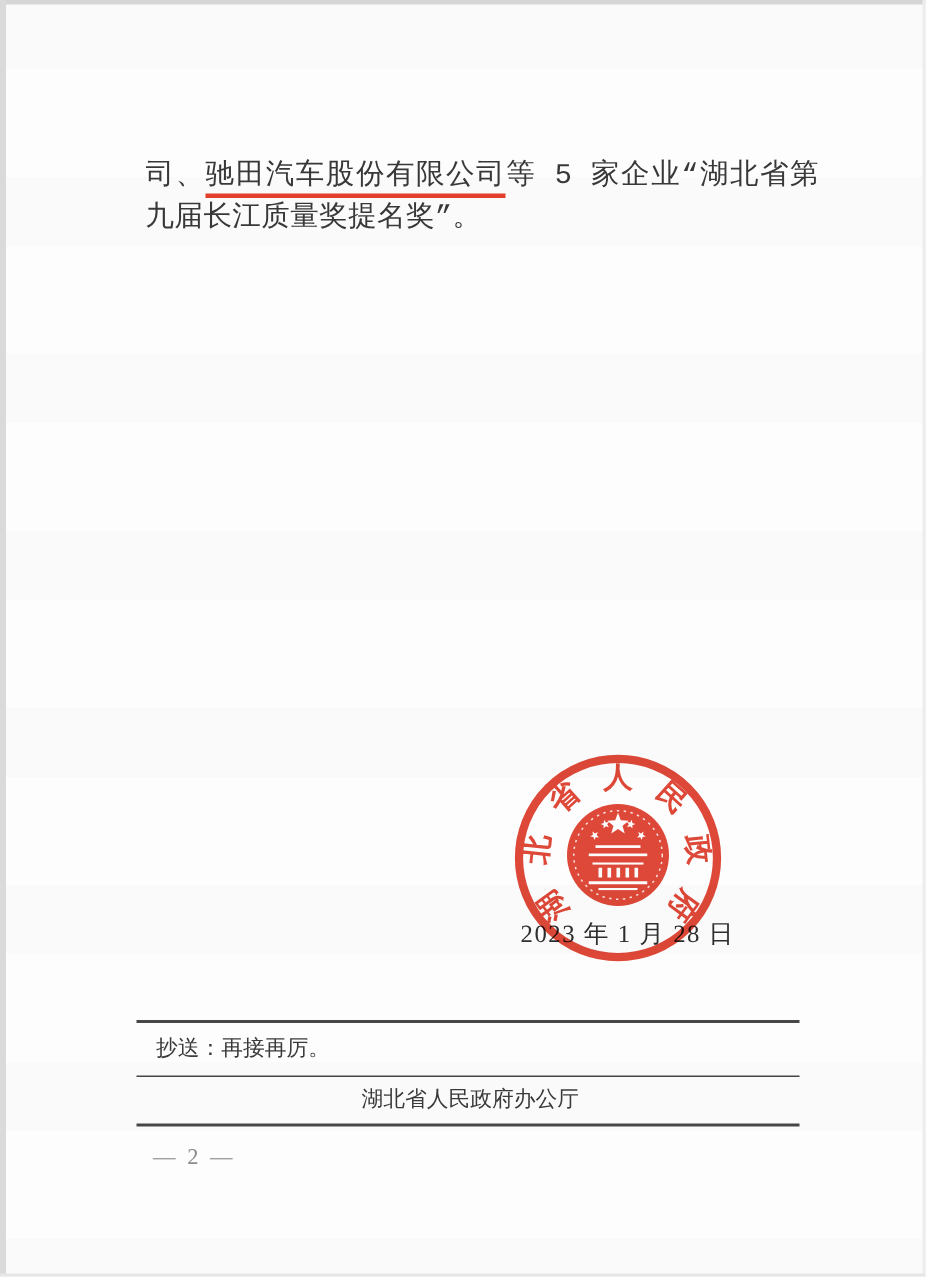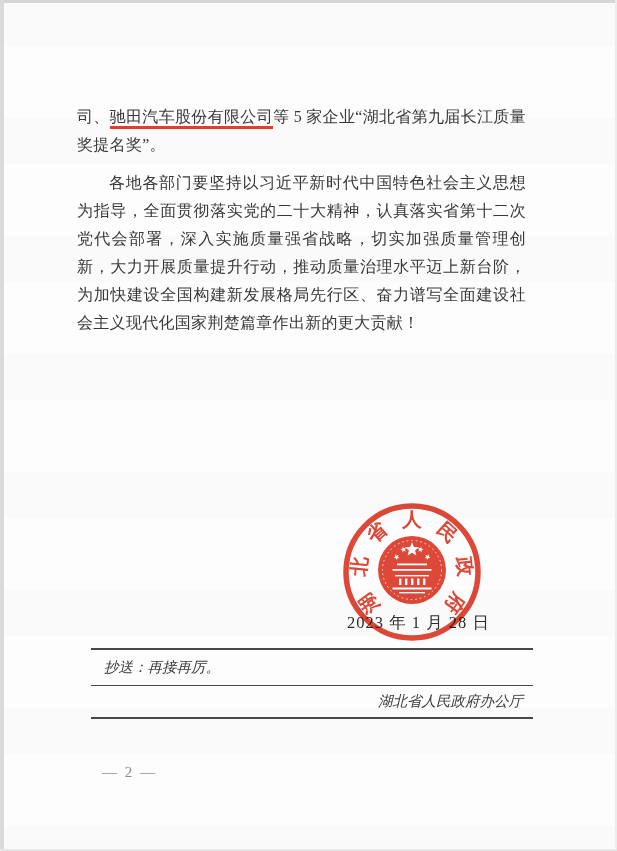--- a/index.html
+++ b/index.html
@@ -13,81 +13,82 @@
     overflow:hidden;
     font-family:"Liberation Serif","DejaVu Serif",serif;
     color:#353535;
   }
   .edge-top{position:absolute;top:0;left:0;right:0;height:3px;background:#d6d6d6;}
   .edge-left{position:absolute;top:0;left:0;bottom:0;width:4px;background:#dadada;}
   .edge-right{position:absolute;top:0;right:0;bottom:0;width:2px;background:#ededed;}
   .edge-bottom{position:absolute;left:0;right:0;bottom:0;height:2px;background:#e6e6e6;}
 
   .body-text{
-    position:absolute;left:77px;top:103px;width:449px;
-    font-size:16px;line-height:28px;
+    position:absolute;left:97px;top:103px;width:449px;
+    font-size:19px;line-height:28px;
     text-align:justify;
     color:#383838;
     letter-spacing:0.3px;
+    font-family:Liberation Mono, monospace;
   }
   .body-text p{margin:0 0 10px 0;}
   .body-text p.indent{text-indent:2em;}
   .red-underline{
     border-bottom:3px solid #e2402c;
     padding-bottom:1px;
   }
 
   .seal{
     position:absolute;left:339px;top:499px;width:146px;height:146px;
     mix-blend-mode:multiply;
     opacity:0.93;
   }
   .seal-date{
     position:absolute;left:347px;top:612px;
     font-size:16.5px;color:#2e2e2e;letter-spacing:1px;
     white-space:nowrap;
   }
 
   .footer{
-    position:absolute;left:91px;top:648px;width:442px;
-    font-size:14.5px;color:#3a3a3a;font-style:italic;
+    position:absolute;left:91px;top:680px;width:442px;
+    font-size:14.5px;color:#3a3a3a;
   }
   .rule{width:100%;background:#474747;}
   .rule1{height:2px;}
   .rule2{height:1.5px;}
   .rule3{height:1.5px;}
   .copy-row{
     display:flex;align-items:flex-start;
     padding:7px 0 6px 13px;
     line-height:21.5px;
   }
   .copy-label{flex:0 0 auto;white-space:nowrap;}
   .copy-lines{flex:1 1 auto;}
   .issuer-row{
-    display:flex;justify-content:flex-end;align-items:center;
+    display:flex;justify-content:space-between;align-items:center;
     padding:7px 10px 7px 13px;
     line-height:17px;
+    flex-direction:column;
   }
   .page-number{
     position:absolute;left:102px;top:764px;
     font-size:15px;color:#8c8c8c;letter-spacing:2px;
   }
 </style>
 </head>
 <body>
 
 <div class="page">
   <div class="edge-top"></div>
   <div class="edge-left"></div>
   <div class="edge-right"></div>
   <div class="edge-bottom"></div>
 
   <div class="body-text">
     <p class="para"><span>司、</span><span class="red-underline">驰田汽车股份有限公司</span><span>等 5 家企业“湖北省第九届长江质量奖提名奖”。</span></p>
-    <p class="para indent">各地各部门要坚持以习近平新时代中国特色社会主义思想为指导，全面贯彻落实党的二十大精神，认真落实省第十二次党代会部署，深入实施质量强省战略，切实加强质量管理创新，大力开展质量提升行动，推动质量治理水平迈上新台阶，为加快建设全国构建新发展格局先行区、奋力谱写全面建设社会主义现代化国家荆楚篇章作出新的更大贡献！</p>
   </div>
 
   <div class="seal-date">2023 年 1 月 28 日</div>
 
   <div class="seal">
     <svg viewBox="0 0 146 146" width="146" height="146">
       <defs>
         <path id="star5" d="M0,-1 L0.247,-0.34 L0.951,-0.309 L0.399,0.13 L0.588,0.809 L0,0.42 L-0.588,0.809 L-0.399,0.13 L-0.951,-0.309 L-0.247,-0.34 Z"></path>
       </defs>
       <g fill="#dd3a28" stroke="none">

